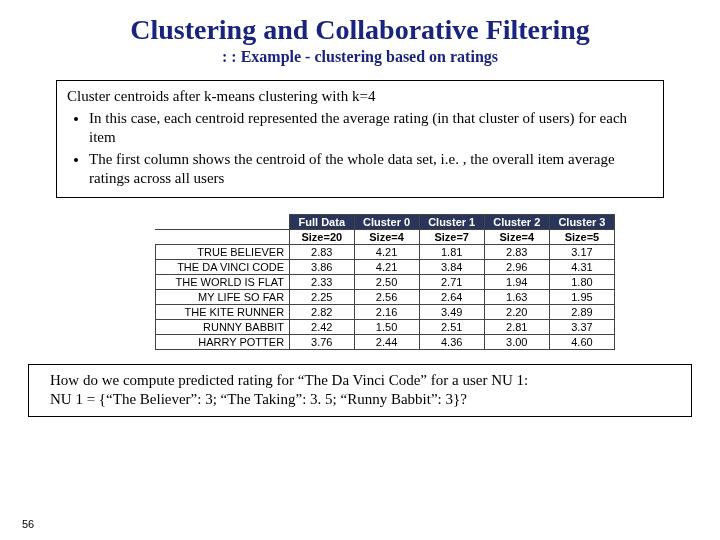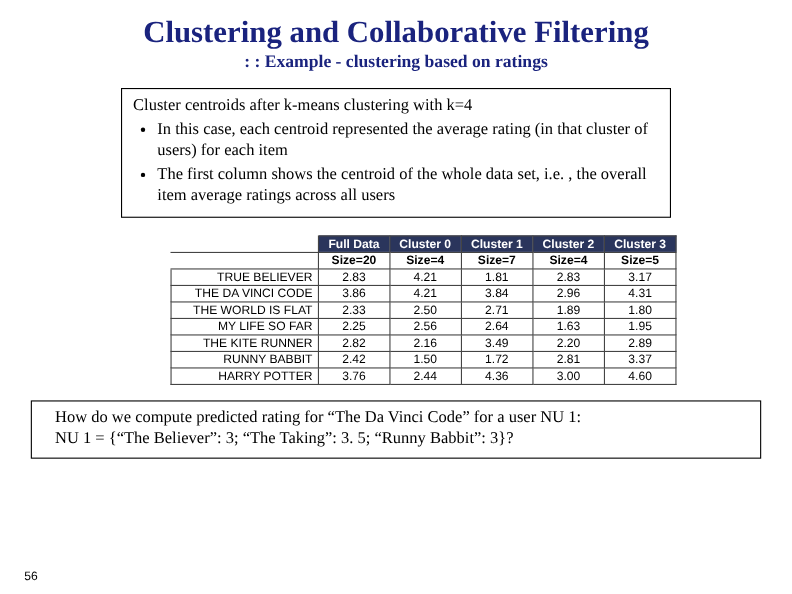--- a/index.html
+++ b/index.html
@@ -1,18 +1,18 @@
 <!DOCTYPE html>
 <html><head>
 <meta charset="utf-8">
 <style>
 body{margin:0;width:720px;height:540px;background:#fff;font-family:"Times New Roman",serif;color:#000;position:relative}
 .title{text-align:center;font-size:28px;font-weight:bold;margin:14px 0 2px;color:#1a237e}
 .subtitle{text-align:center;font-size:16px;font-weight:bold;color:#1a237e;margin-bottom:14px}
-.box{border:1.5px solid #000;margin:0 110px 16px;padding:6px 10px;font-size:15px;line-height:1.3}
+.box{border:1.5px solid #000;margin:0 56px 16px;padding:6px 10px;font-size:15px;line-height:1.3}
 .box ul{margin:2px 0 0 0;padding-left:22px}
 .box li{margin:2px 0}
 .tablewrap{margin:0 0 0 155px;width:460px}
 table{border-collapse:collapse;width:100%;font-family:Arial,sans-serif;font-size:11px}
 th,td{border:1px solid #444;padding:1px 5px;text-align:center}
 th{background:#2a355c;color:#fff;font-weight:bold}
 .sizerow td{font-weight:bold}
 td.rowlabel{text-align:right;font-weight:normal}
 td.corner{background:#fff;border-left:1px solid #fff;border-top:1px solid #fff}
 .question{border:1.5px solid #000;margin:14px 28px 0;padding:6px 21px;font-size:15px;line-height:1.3}
@@ -65,21 +65,21 @@
           <td>4.21</td>
           <td>3.84</td>
           <td>2.96</td>
           <td>4.31</td>
         </tr>
   <tr>
           <td class="rowlabel">THE WORLD IS FLAT</td>
           <td>2.33</td>
           <td>2.50</td>
           <td>2.71</td>
-          <td>1.89</td>
+          <td>1.94</td>
           <td>1.80</td>
         </tr>
   <tr>
           <td class="rowlabel">MY LIFE SO FAR</td>
           <td>2.25</td>
           <td>2.56</td>
           <td>2.64</td>
           <td>1.63</td>
           <td>1.95</td>
         </tr>
@@ -88,21 +88,21 @@
           <td>2.82</td>
           <td>2.16</td>
           <td>3.49</td>
           <td>2.20</td>
           <td>2.89</td>
         </tr>
   <tr>
           <td class="rowlabel">RUNNY BABBIT</td>
           <td>2.42</td>
           <td>1.50</td>
-          <td>1.72</td>
+          <td>2.51</td>
           <td>2.81</td>
           <td>3.37</td>
         </tr>
   <tr>
           <td class="rowlabel">HARRY POTTER</td>
           <td>3.76</td>
           <td>2.44</td>
           <td>4.36</td>
           <td>3.00</td>
           <td>4.60</td>

